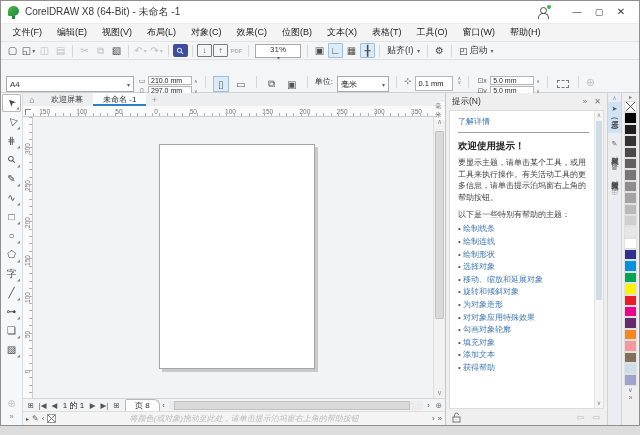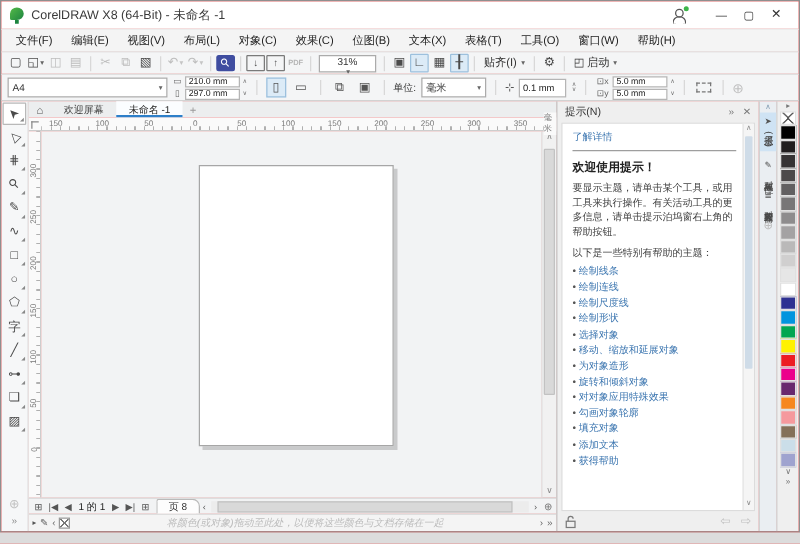--- a/index.html
+++ b/index.html
@@ -36,21 +36,21 @@
   .tbtn.blue{background:#3f4da0;border-radius:2px;color:#fff;width:14px;height:13px;font-size:9px;}
   .tbtn.boxed{border:1px solid #7a7a7a;width:13px;height:13px;font-size:8px;border-radius:1px;}
   .tbtn.pdf{font-size:6px;font-weight:bold;color:#b5b5b5;letter-spacing:0;}
   .zoomselect{width:46px;height:14px;border:1px solid #ababab;background:#fff;display:flex;align-items:center;font-size:8px;color:#333;padding:0 2px;margin:0 2px;flex-direction:column;}
   .zoomselect .val{flex:1;}
   .tbtn.pressed{background:#dcebf7;border:1px solid #9cc0dd;border-radius:1px;}
   .snapbtn{display:flex;align-items:center;font-size:9px;color:#333;padding:0 3px;height:15px;}
   .launch{display:flex;align-items:center;font-size:9px;color:#333;gap:2px;padding:0 3px;}
 
   
-  .propbar{height:22px;background:#f4f5f6;border-top:1px solid #e0e0e0;border-bottom:1px solid #d2d2d2;display:flex;align-items:center;padding:1px 5px;flex:none;gap:4px;font-size:8px;color:#333;}
+  .propbar{height:22px;background:#f4f5f6;border-top:1px solid #e0e0e0;border-bottom:1px solid #d2d2d2;display:flex;padding:16px 5px;flex:none;gap:4px;font-size:8px;color:#333;}
   .pselect{height:16px;border:1px solid #ababab;background:#fff;display:flex;align-items:center;padding:0 3px;font-size:8px;}
   .pselect .val{flex:1;}
   .sizegroup{display:flex;flex-direction:column;gap:1px;}
   .sizerow{display:flex;align-items:center;gap:2px;}
   .sizerow .ic{font-size:7px;color:#666;width:8px;text-align:center;}
   .minifield{width:44px;height:9px;background:#fff;border:1px solid #b5b5b5;font-size:7px;display:flex;align-items:center;padding:0 2px;color:#222;}
   .stepper{display:flex;flex-direction:column;line-height:4px;font-size:5px;color:#777;}
   .sqbtn{width:16px;height:16px;border:1px solid transparent;display:flex;align-items:center;justify-content:center;font-size:10px;color:#555;}
   .sqbtn.pressed{background:#dcebf7;border-color:#9cc0dd;}
   .plabel{font-size:8px;color:#333;}
@@ -519,21 +519,21 @@
           </span>
         <span class="pnbtn">›</span>
         <span class="navigator">⊕</span>
       </div>
 
       <div class="docpal">
         <span style="font-size:6px;color:#555;">▸</span>
         <span style="font-size:8px;color:#666;">✎</span>
         <span>‹</span>
         <span class="miniswatch"></span>
-        <span class="hint">将颜色(或对象)拖动至此处，以便将这些颜色与文档存储在一起</span>
+        <span class="hint">将颜色(或对象)拖动至此处，请单击提示泊坞窗右上角的帮助按钮</span>
         <span>›</span>
         <span>»</span>
       </div>
     </div>
 
     <div class="docker">
       <div class="docker-header">
         <span>提示(N)</span>
         <span class="spacer"></span>
         <span class="dkbtn">»</span>
@@ -544,26 +544,25 @@
           <div class="tips-head">
             <span class="learnmore">了解详情</span>
           </div>
           <div class="welcome-title">欢迎使用提示！</div>
           <div class="intro">要显示主题，请单击某个工具，或用工具来执行操作。有关活动工具的更多信息，请单击提示泊坞窗右上角的帮助按钮。</div>
           <div class="topics-label">以下是一些特别有帮助的主题：</div>
           <div>
 
           <div class="topic">绘制线条</div>
               <div class="topic">绘制连线</div>
-              <div class="topic">绘制尺度线</div>
               <div class="topic">绘制形状</div>
               <div class="topic">选择对象</div>
               <div class="topic">移动、缩放和延展对象</div>
+              <div class="topic">旋转和倾斜对象</div>
               <div class="topic">为对象造形</div>
-              <div class="topic">旋转和倾斜对象</div>
               <div class="topic">对对象应用特殊效果</div>
               <div class="topic">勾画对象轮廓</div>
               <div class="topic">填充对象</div>
               <div class="topic">添加文本</div>
               <div class="topic">获得帮助</div>
             </div>
         </div>
         <div class="docker-scroll">
           <span class="scr-arrow">∧</span>
           <div class="dtrack">

